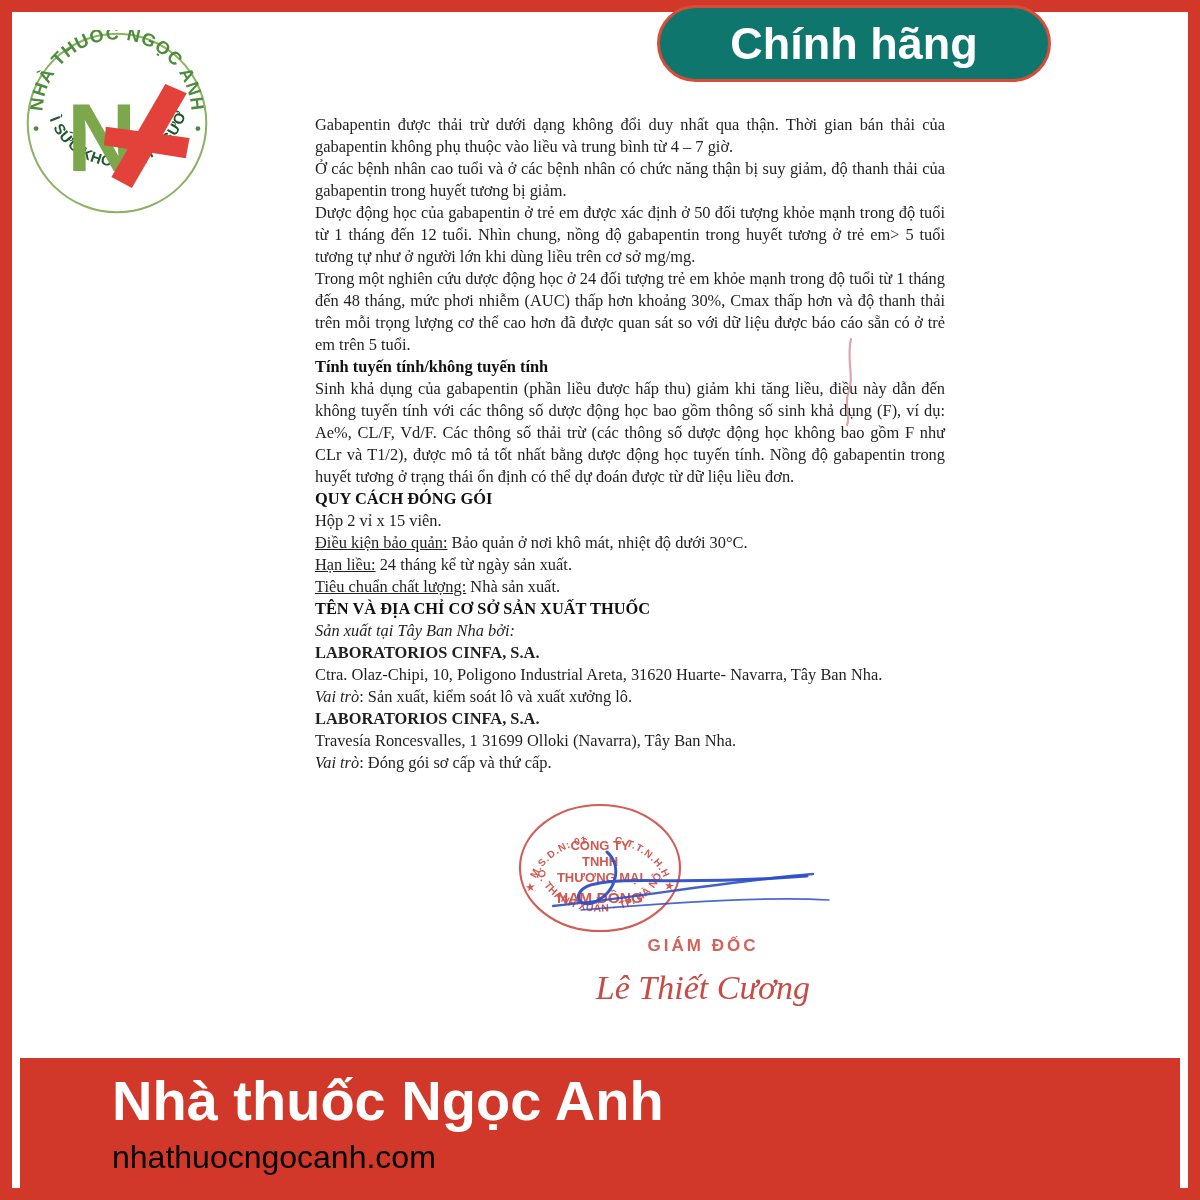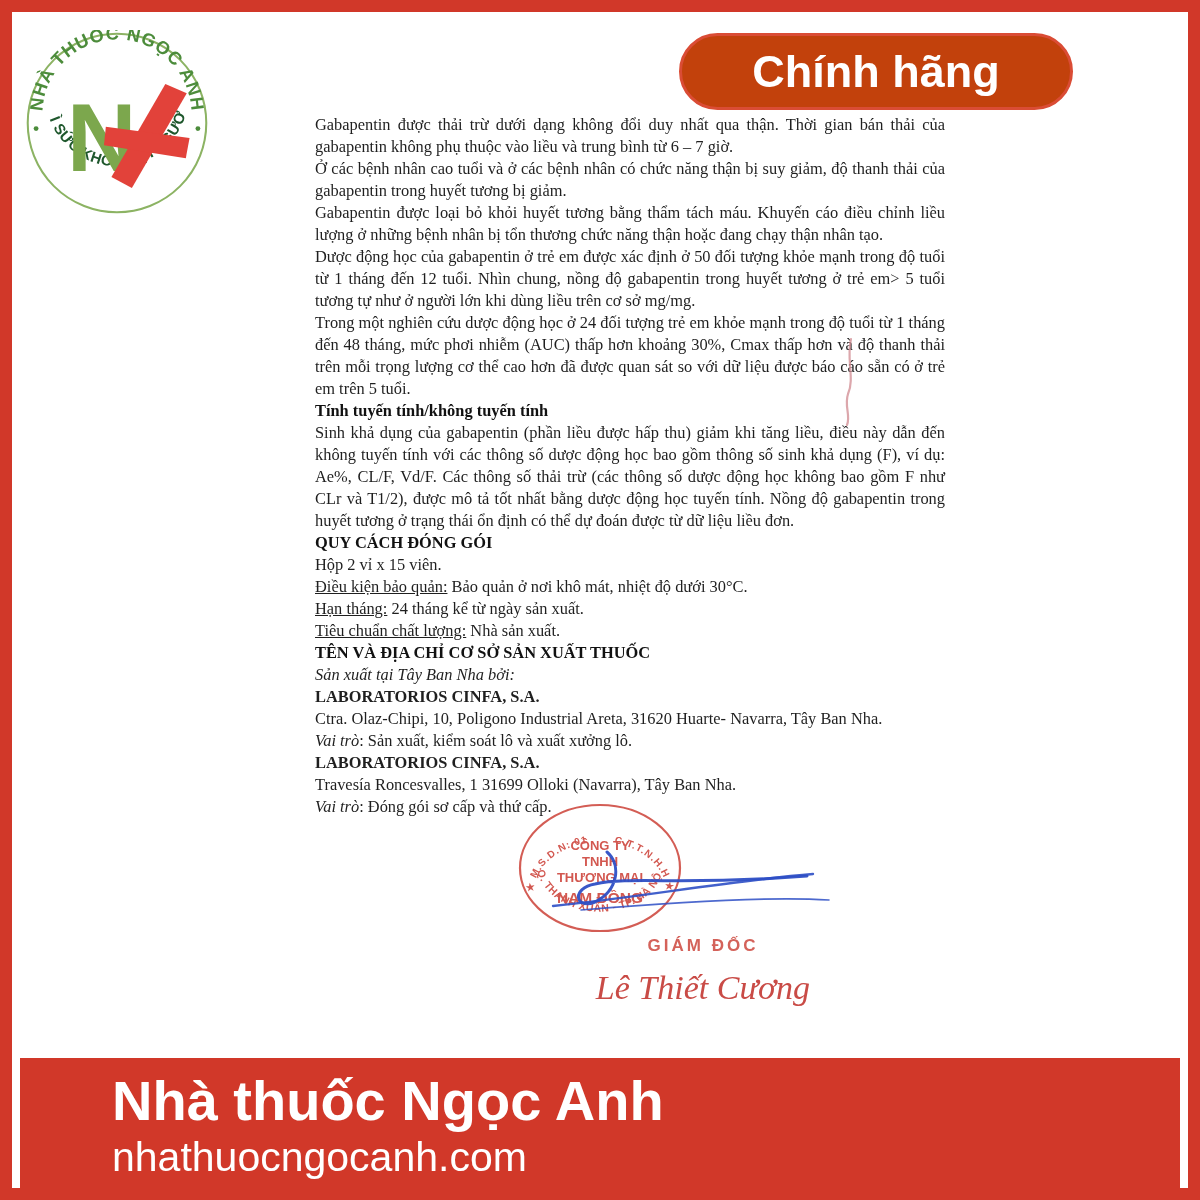--- a/index.html
+++ b/index.html
@@ -5,23 +5,23 @@
   html,body{margin:0;padding:0;}
   body{
     width:1200px;height:1200px;position:relative;background:#ffffff;
     font-family:"Liberation Serif", serif;overflow:hidden;
   }
   .frame{
     position:absolute;inset:0;border:12px solid #d13829;pointer-events:none;z-index:30;
   }
   
   .banner{
-    position:absolute;left:679px;top:5px;width:394px;height:77px;
-    background:#c2410c;border:3px solid #da4c35;border-radius:44px;
-    display:flex;align-items:center;justify-content:center;z-index:40;box-sizing:border-box;margin-top:28px;
+    position:absolute;left:657px;top:5px;width:394px;height:77px;
+    background:#0f766e;border:3px solid #da4c35;border-radius:44px;
+    display:flex;align-items:center;justify-content:center;z-index:40;box-sizing:border-box;
   }
   .banner span{
     color:#ffffff;font-family:"Liberation Sans", sans-serif;font-weight:bold;font-size:45px;
   }
   
   .logo{position:absolute;left:24px;top:30px;width:186px;height:186px;z-index:40;}
   
   .doc{
     position:absolute;left:315px;top:114px;width:630px;
     font-size:16.4px;line-height:22px;color:#1f1f1f;z-index:5;
@@ -52,22 +52,22 @@
   
   .footer{
     position:absolute;left:20px;top:1058px;width:1160px;height:130px;background:#d13829;
     z-index:20;box-sizing:border-box;padding:14px 0 0 92px;
   }
   .footer-name{
     color:#ffffff;font-family:"Liberation Sans", sans-serif;font-weight:bold;
     font-size:56px;line-height:58px;
   }
   .footer-site{
-    color:#ffffff;font-family:"Liberation Sans", sans-serif;font-weight:normal;
-    font-size:41px;line-height:54px;
+    color:#000000;font-family:"Liberation Sans", sans-serif;font-weight:normal;
+    font-size:32px;line-height:54px;
   }
 </style>
 </head>
 <body>
 
 <div style="position:absolute;inset:0;">
 
   <div class="frame"></div>
 
   <div class="banner">
@@ -87,33 +87,32 @@
       <textPath href="#lg-bot" startOffset="50%">VÌ SỨC KHỎE MỌI NGƯỜI</textPath>
     </text>
     <circle cx="13" cy="106" r="2.6" fill="#4c8c3b"></circle>
     <circle cx="187" cy="106" r="2.6" fill="#4c8c3b"></circle>
     <text x="46" y="152" font-family="Liberation Sans, sans-serif" font-weight="bold" font-size="104" fill="#7ca74d">N</text>
     <polygon points="152,58 175,68 116,170 94,158" fill="#e2423a"></polygon>
     <polygon points="88,104 178,116 174,138 86,124" fill="#e2423a"></polygon>
   </svg>
 
   <div class="doc">
-    <p>Gabapentin được thải trừ dưới dạng không đổi duy nhất qua thận. Thời gian bán thải của gabapentin không phụ thuộc vào liều và trung bình từ 6 – 7 giờ.</p>
+    <p>Gabapentin được thải trừ dưới dạng không đổi duy nhất qua thận. Thời gian bán thải của gabapentin không phụ thuộc vào liều và trung bình từ 4 – 7 giờ.</p>
     <p>Ở các bệnh nhân cao tuổi và ở các bệnh nhân có chức năng thận bị suy giảm, độ thanh thải của gabapentin trong huyết tương bị giảm.</p>
-    <p>Gabapentin được loại bỏ khỏi huyết tương bằng thẩm tách máu. Khuyến cáo điều chỉnh liều lượng ở những bệnh nhân bị tổn thương chức năng thận hoặc đang chạy thận nhân tạo.</p>
     <p>Dược động học của gabapentin ở trẻ em được xác định ở 50 đối tượng khỏe mạnh trong độ tuổi từ 1 tháng đến 12 tuổi. Nhìn chung, nồng độ gabapentin trong huyết tương ở trẻ em&gt; 5 tuổi tương tự như ở người lớn khi dùng liều trên cơ sở mg/mg.</p>
     <p>Trong một nghiên cứu dược động học ở 24 đối tượng trẻ em khỏe mạnh trong độ tuổi từ 1 tháng đến 48 tháng, mức phơi nhiễm (AUC) thấp hơn khoảng 30%, Cmax thấp hơn và độ thanh thải trên mỗi trọng lượng cơ thể cao hơn đã được quan sát so với dữ liệu được báo cáo sẵn có ở trẻ em trên 5 tuổi.</p>
     <p class="h">Tính tuyến tính/không tuyến tính</p>
     <p>Sinh khả dụng của gabapentin (phần liều được hấp thu) giảm khi tăng liều, điều này dẫn đến không tuyến tính với các thông số dược động học bao gồm thông số sinh khả dụng (F), ví dụ: Ae%, CL/F, Vd/F. Các thông số thải trừ (các thông số dược động học không bao gồm F như CLr và T1/2), được mô tả tốt nhất bằng dược động học tuyến tính. Nồng độ gabapentin trong huyết tương ở trạng thái ổn định có thể dự đoán được từ dữ liệu liều đơn.</p>
 
     <p class="h gap">QUY CÁCH ĐÓNG GÓI</p>
     <p>Hộp 2 vỉ x 15 viên.</p>
 
     <p><span class="u">Điều kiện bảo quản:</span> <span>Bảo quản ở nơi khô mát, nhiệt độ dưới 30°C.</span></p>
-    <p><span class="u">Hạn tháng:</span> <span>24 tháng kể từ ngày sản xuất.</span></p>
+    <p><span class="u">Hạn liều:</span> <span>24 tháng kể từ ngày sản xuất.</span></p>
     <p><span class="u">Tiêu chuẩn chất lượng:</span> <span>Nhà sản xuất.</span></p>
 
     <p class="h">TÊN VÀ ĐỊA CHỈ CƠ SỞ SẢN XUẤT THUỐC</p>
     <p class="i">Sản xuất tại Tây Ban Nha bởi:</p>
     <p class="b">LABORATORIOS CINFA, S.A.</p>
     <p>Ctra. Olaz-Chipi, 10, Poligono Industrial Areta, 31620 Huarte- Navarra, Tây Ban Nha.</p>
     <p><span class="i">Vai trò</span><span>: Sản xuất, kiểm soát lô và xuất xưởng lô.</span></p>
     <p class="b">LABORATORIOS CINFA, S.A.</p>
     <p>Travesía Roncesvalles, 1 31699 Olloki (Navarra), Tây Ban Nha.</p>
     <p><span class="i">Vai trò</span><span>: Đóng gói sơ cấp và thứ cấp.</span></p>

